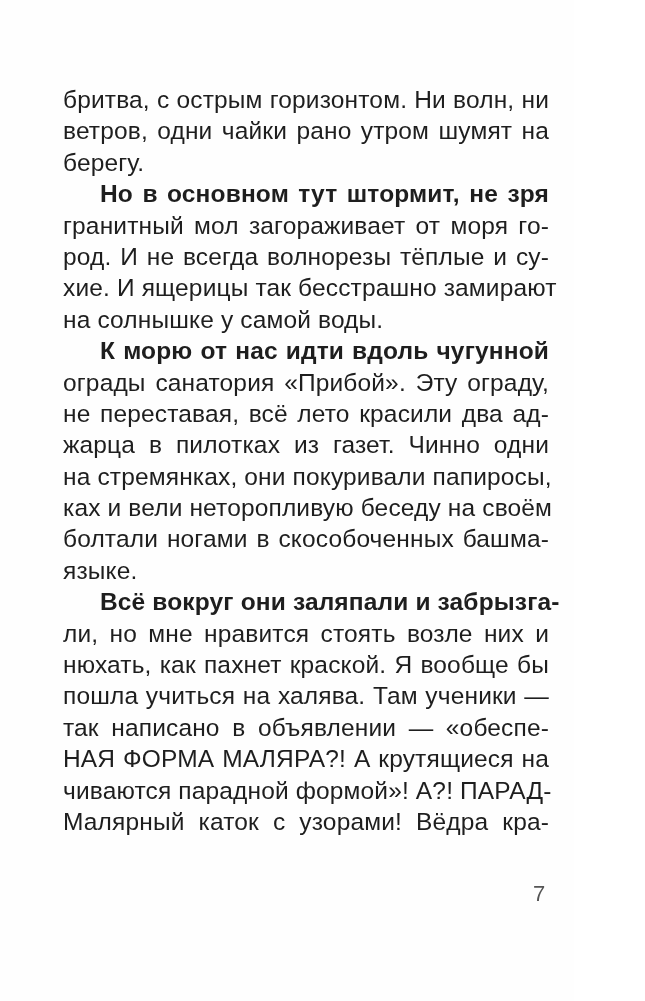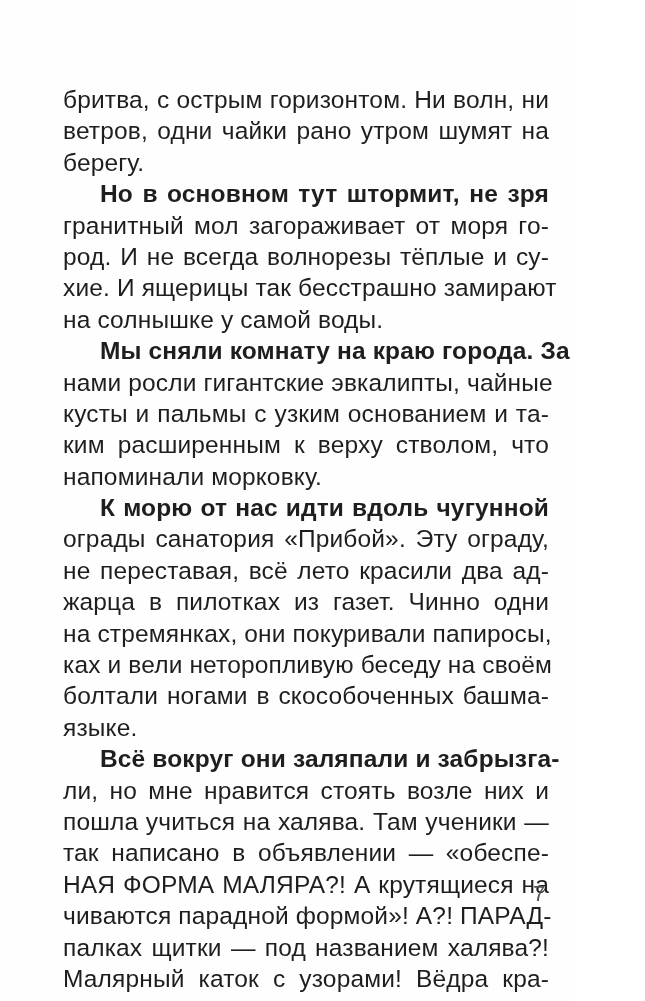--- a/index.html
+++ b/index.html
@@ -67,46 +67,39 @@
     </div>
 
     <div>
       <span class="line indent">Но в основном тут штормит, не зря</span>
       <span class="line">гранитный мол загораживает от моря го-</span>
       <span class="line">род. И не всегда волнорезы тёплые и су-</span>
       <span class="line">хие. И ящерицы так бесстрашно замирают</span>
       <span class="line last">на солнышке у самой воды.</span>
     </div>
 
-    <div>
-      <span class="line indent">Мы сняли комнату на краю города. За</span>
-      <span class="line">нами росли гигантские эвкалипты, чайные</span>
-      <span class="line">кусты и пальмы с узким основанием и та-</span>
-      <span class="line">ким расширенным к верху стволом, что</span>
-      <span class="line last">напоминали морковку.</span>
-    </div>
 
     <div>
       <span class="line indent">К морю от нас идти вдоль чугунной</span>
       <span class="line">ограды санатория «Прибой». Эту ограду,</span>
       <span class="line">не переставая, всё лето красили два ад-</span>
       <span class="line">жарца в пилотках из газет. Чинно одни</span>
       <span class="line">на стремянках, они покуривали папиросы,</span>
       <span class="line">ках и вели неторопливую беседу на своём</span>
       <span class="line">болтали ногами в скособоченных башма-</span>
       <span class="line last">языке.</span>
     </div>
 
     <div>
       <span class="line indent">Всё вокруг они заляпали и забрызга-</span>
       <span class="line">ли, но мне нравится стоять возле них и</span>
+      <span class="line">нюхать, как пахнет краской. Я вообще бы</span>
       <span class="line">пошла учиться на халява. Там ученики —</span>
       <span class="line">так написано в объявлении — «обеспе-</span>
       <span class="line">НАЯ ФОРМА МАЛЯРА?! А крутящиеся на</span>
       <span class="line">чиваются парадной формой»! А?! ПАРАД-</span>
-      <span class="line">палках щитки — под названием халява?!</span>
       <span class="line">Малярный каток с узорами! Вёдра кра-</span>
 
     </div>
   </div>
 
   <div class="page-number">7</div>
 </div>
 
 </body></html>

